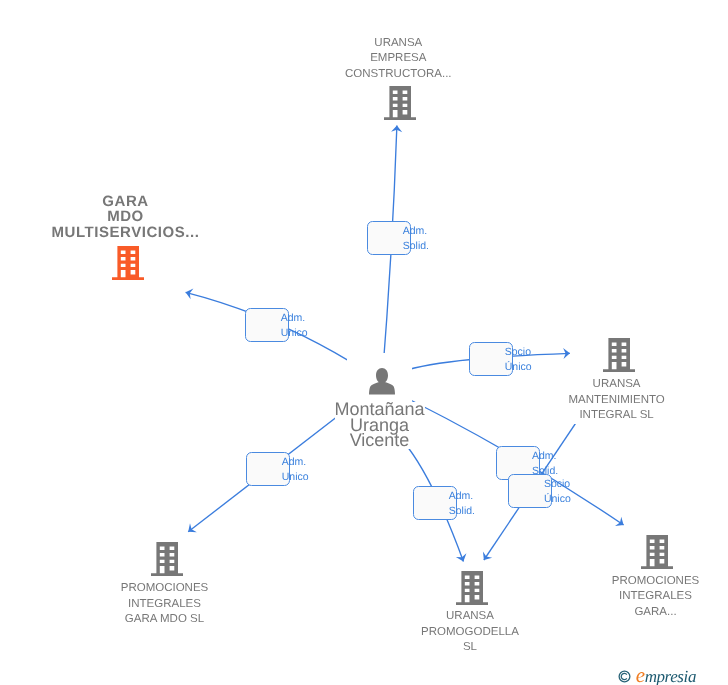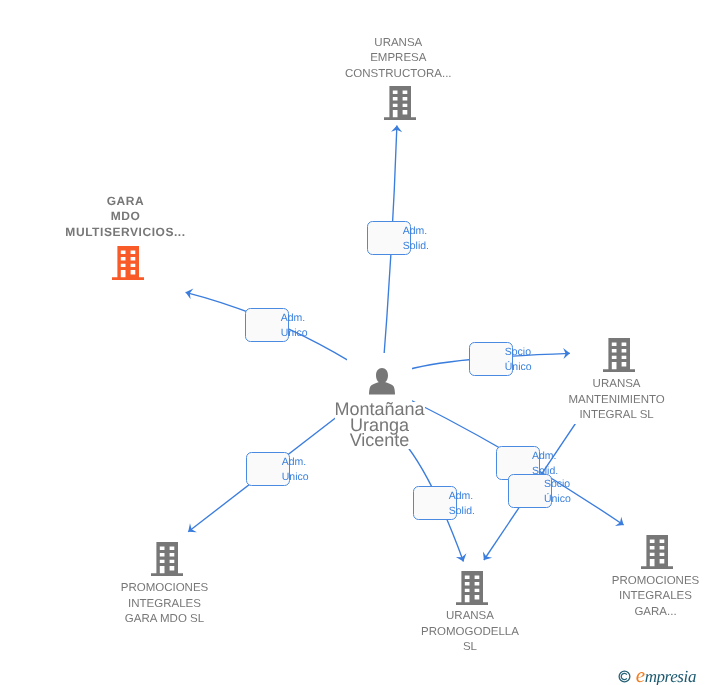--- a/index.html
+++ b/index.html
@@ -9,21 +9,21 @@
        -webkit-font-smoothing:antialiased;text-rendering:geometricPrecision;
        -webkit-text-stroke:0.01px transparent;}
   #canvas{position:absolute;left:0;top:0;width:672px;height:685px;margin-left:26px;}
   svg.edges{position:absolute;left:0;top:0;width:728px;height:685px;}
   svg.edges{z-index:1;}
   .ico{position:absolute;z-index:3;display:block;}
   .caption{position:absolute;z-index:3;text-align:center;
            color:#777777;font-size:11.5px;line-height:15.5px;white-space:nowrap;
            width:max-content;transform:translateX(-50%) translateZ(0);background:#fff;}
   .caption span{display:block;}
-  .caption.bold{font-weight:bold;font-size:12px;letter-spacing:0.55px;}
+  .caption.bold{font-weight:bold;font-size:15px;letter-spacing:0.55px;}
   .caption.person{font-size:18px;line-height:15.6px;}
   .elabel{position:absolute;z-index:4;box-sizing:border-box;transform:translateZ(0);border:1.45px solid #4a8ae0;border-radius:5.5px;
           background:#fafafa;color:#3c82dd;font-size:10.5px;line-height:15.2px;
           text-align:center;padding-top:2.2px;white-space:nowrap;padding-left:36px;}
   .elabel span{display:block;position:relative;left:-1.3px;}
   #wm{position:absolute;right:2px;bottom:1px;display:flex;align-items:flex-end;z-index:5;}
   .brand{font-family:"Liberation Serif",serif;font-style:italic;font-size:17px;line-height:15px;
          color:#1d5a70;letter-spacing:-0.4px;}
   .brand i{font-style:italic;color:#f07d22;font-size:21px;font-weight:normal;}
   .brand b{font-weight:normal;}

